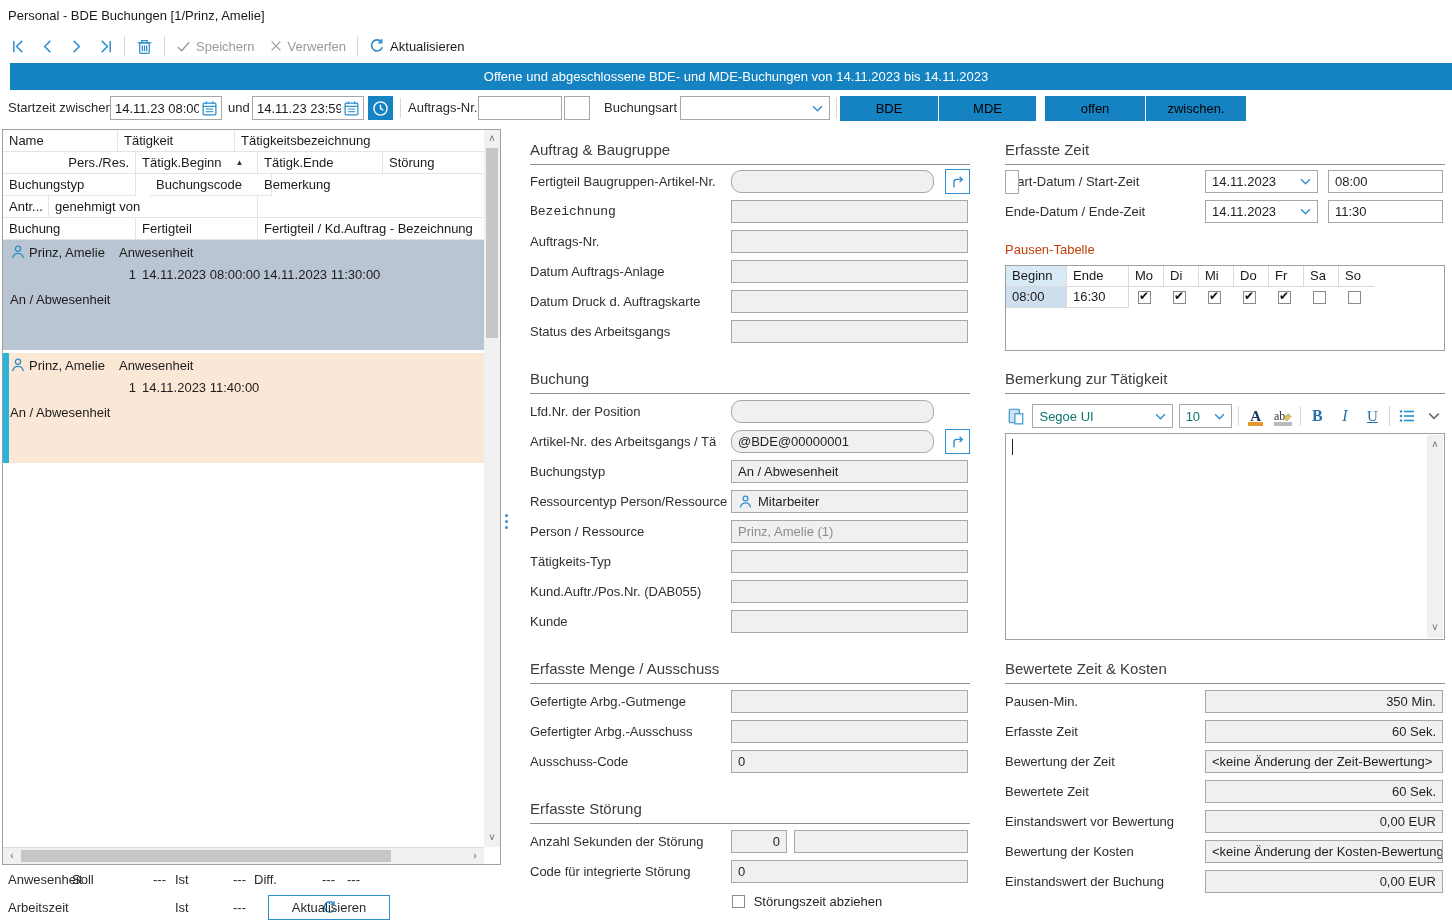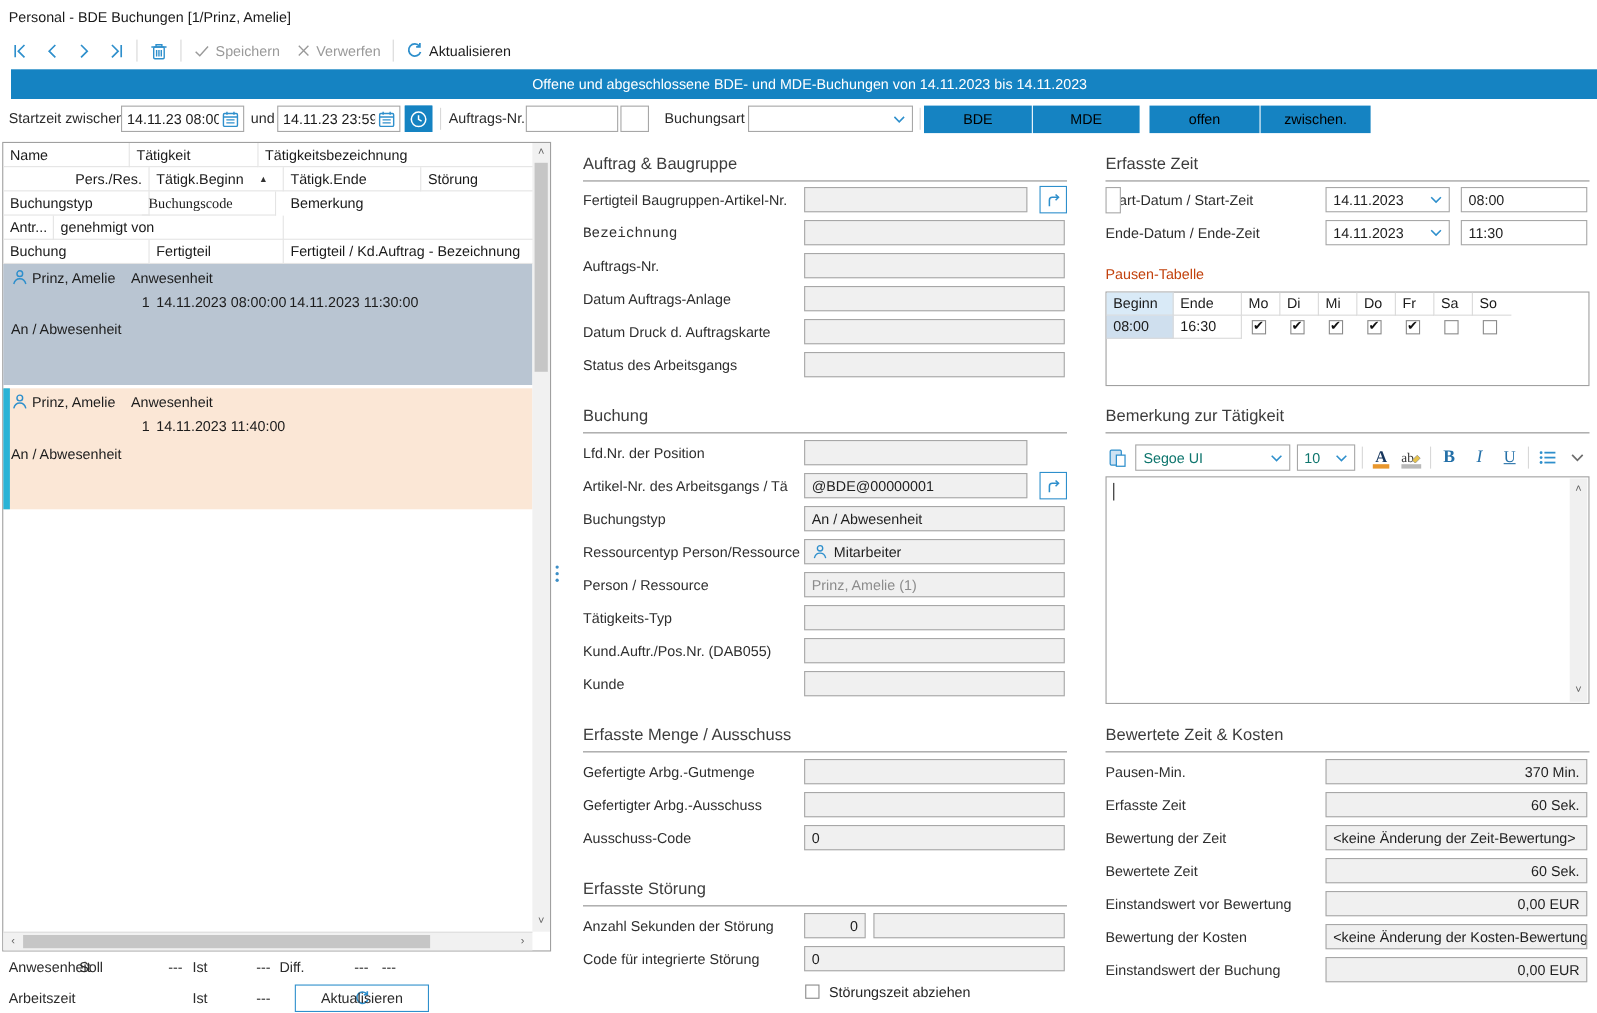--- a/index.html
+++ b/index.html
@@ -64,21 +64,21 @@
   .sec-title { position:absolute; left:0; width:100%; font-size:15px; color:#3c3c3c; padding-bottom:6px; border-bottom:1px solid #8f8f8f; white-space:nowrap; }
   .sub-title { position:absolute; left:0; font-size:13px; color:#c2410c; white-space:nowrap; }
 
   .frow { position:absolute; left:0; width:100%; height:24px; }
   .frow .lab { position:absolute; left:0; top:4px; width:198px; white-space:nowrap; overflow:hidden; color:#2f2f2f; }
   .gin { position:absolute; top:0; height:23px; line-height:21px; background:#f0f0f0; border:1px solid #a7a7a7; padding:0 6px; color:#1f1f1f; white-space:nowrap; overflow:hidden; }
   .gin.white { background:#fff; }
   .gin.rt { text-align:right; }
   .gin.gray-text { color:#8c8c8c; }
   .m-in { left:201px; width:237px; }
-  .m-in.short { width:203px; }
+  .m-in.short { width:203px;border-radius:10px; }
   .goto-btn { position:absolute; left:415px; top:-1px; width:25px; height:25px; background:#fff; border:1px solid #2e8fcc; display:flex; align-items:center; justify-content:center; }
 
   .cb { width:13px; height:13px; border:1px solid #8a8a8a; background:#fff; display:inline-block; position:relative; vertical-align:-2px; }
   .cb.checked::after { content:"✔"; position:absolute; left:0; top:-3px; font-size:12px; color:#111; }
 
   
   .pause-table { position:absolute; left:0; top:136px; width:440px; height:86px; border:1px solid #a0a0a0; background:#fff; }
   .pt-cell { position:absolute; height:21px; line-height:20px; padding-left:6px; border-right:1px solid #d9d9d9; border-bottom:1px solid #d9d9d9; white-space:nowrap; color:#1a1a1a; }
   .pt-head-beginn { background:#d9eaf7; }
   .pt-08 { background:#cfdfee; }
@@ -246,21 +246,21 @@
     <div class="gh-cell" style="left:0; top:0; width:115px;">Name</div>
     <div class="gh-cell" style="left:115px; top:0; width:117px;">Tätigkeit</div>
     <div class="gh-cell" style="left:232px; top:0; width:251px; border-right:none;">Tätigkeitsbezeichnung</div>
 
     <div class="gh-cell gh-right" style="left:0; top:22px; width:133px;">Pers./Res.</div>
     <div class="gh-cell" style="left:133px; top:22px; width:122px;"><span>Tätigk.Beginn</span><span class="sort">▲</span></div>
     <div class="gh-cell" style="left:255px; top:22px; width:125px;">Tätigk.Ende</div>
     <div class="gh-cell" style="left:380px; top:22px; width:103px; border-right:none;">Störung</div>
 
     <div class="gh-cell" style="left:0; top:44px; width:133px;">Buchungstyp</div>
-    <div class="gh-cell" style="left:126px; top:44px; width:122px;font-family:Liberation Serif, serif;">Buchungscode</div>
+    <div class="gh-cell" style="left:147px; top:44px; width:122px;">Buchungscode</div>
     <div class="gh-cell" style="left:255px; top:44px; width:228px; height:44px; border-right:none;">Bemerkung</div>
 
     <div class="gh-cell" style="left:0; top:66px; width:46px;">Antr...</div>
     <div class="gh-cell" style="left:46px; top:66px; width:209px;">genehmigt von</div>
 
     <div class="gh-cell" style="left:0; top:88px; width:133px;">Buchung</div>
     <div class="gh-cell" style="left:133px; top:88px; width:122px;">Fertigteil</div>
     <div class="gh-cell" style="left:255px; top:88px; width:228px; border-right:none;">Fertigteil / Kd.Auftrag - Bezeichnung</div>
   </div>
 
@@ -567,21 +567,21 @@
     <div class="escroll">
       <span class="scroll-arrow" style="top:2px; left:0;">˄</span>
       <span class="scroll-arrow" style="bottom:2px; left:0;">˅</span>
     </div>
   </div>
 
   <div class="sec-title" style="top:531px;">Bewertete Zeit &amp; Kosten</div>
 
   <div class="frow" style="top:561px;">
     <span class="lab">Pausen-Min.</span>
-    <div class="gin rt r-in"><span>370 Min.</span></div>
+    <div class="gin rt r-in"><span>350 Min.</span></div>
   </div>
   <div class="frow" style="top:591px;">
     <span class="lab">Erfasste Zeit</span>
     <div class="gin rt r-in"><span>60 Sek.</span></div>
   </div>
   <div class="frow" style="top:621px;">
     <span class="lab">Bewertung der Zeit</span>
     <div class="gin r-in"><span>&lt;keine Änderung der Zeit-Bewertung&gt;</span></div>
   </div>
   <div class="frow" style="top:651px;">

